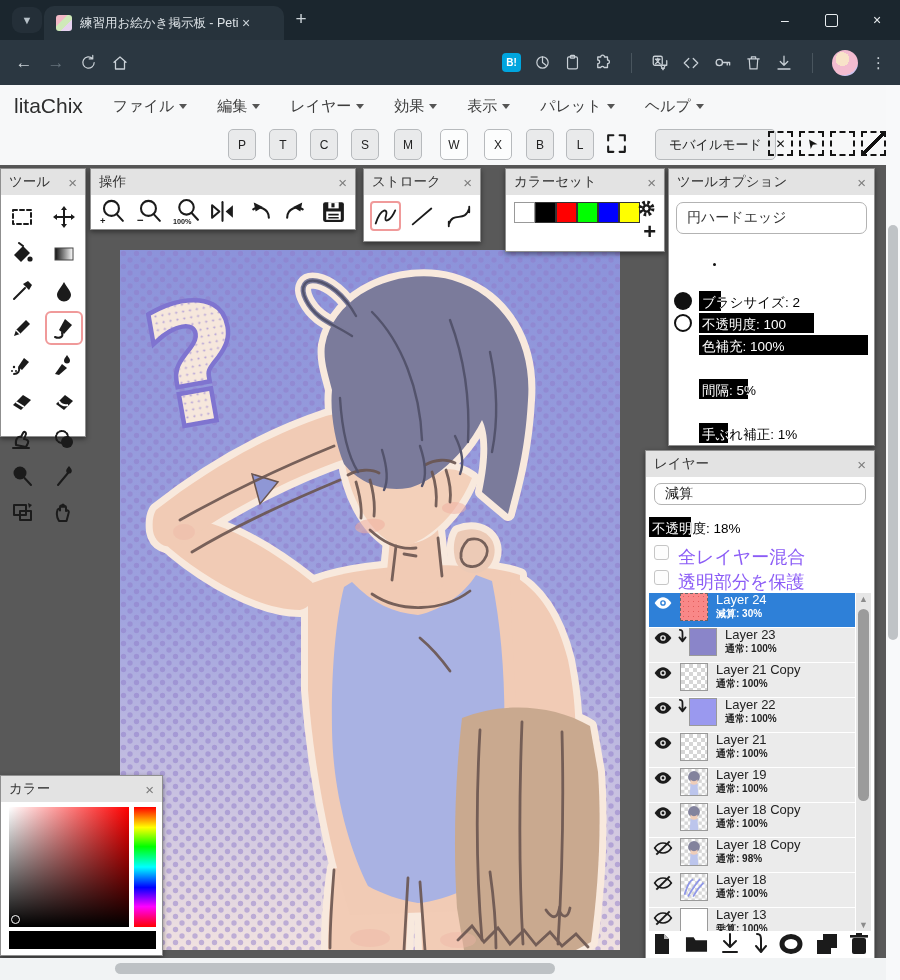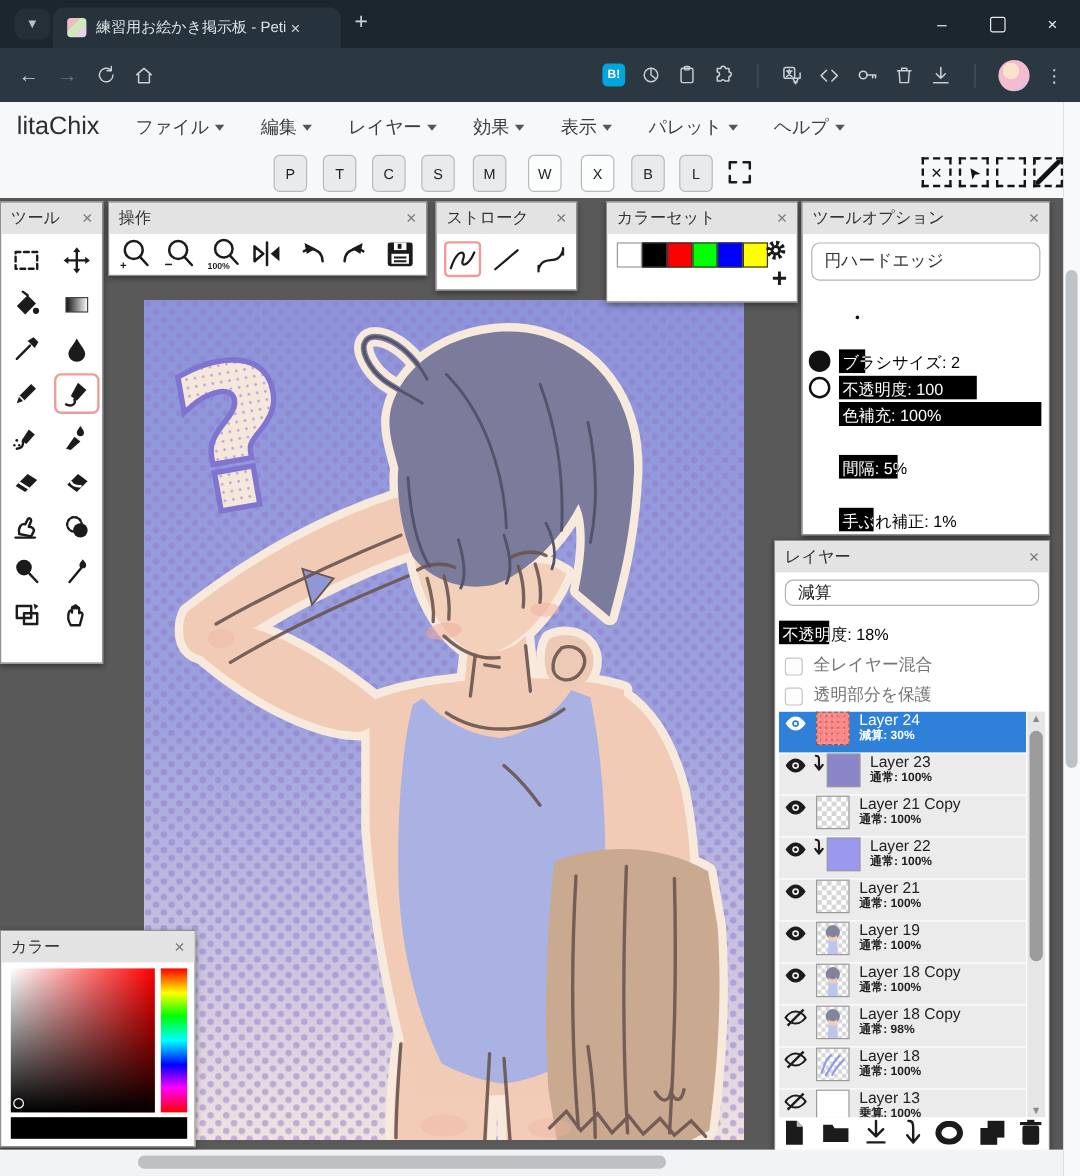--- a/index.html
+++ b/index.html
@@ -69,21 +69,21 @@
   .scirc{width:18px;height:18px;border-radius:50%;box-sizing:border-box;margin-left:5px;flex:0 0 18px}
   .scirc.f{background:#111}.scirc.o{border:2px solid #111;background:#fff}.scirc.n{visibility:hidden}
   .sbar{position:relative;height:20px;flex:1;margin:0 6px 0 7px;background:#fff;overflow:hidden;font-size:13.5px}
   .stxt{position:absolute;left:3px;top:2.5px;white-space:nowrap;color:#000}
   .sfill{position:absolute;left:0;top:0;bottom:0;background:#000;overflow:hidden}
   .sfill .stxt{color:#fff}
   
   .blendsel{position:absolute;left:8px;top:32px;width:212px;height:22px;border:1px solid #b3b3b3;border-radius:7px;
     font-size:14px;color:#222;display:flex;align-items:center;padding:0 10px;box-sizing:border-box}
   .lop{position:absolute;left:3px;top:66px;right:3px}
-  .chk{position:absolute;left:8px;display:flex;align-items:flex-end;gap:9px;font-size:14px;color:#737373}
+  .chk{position:absolute;left:8px;display:flex;align-items:flex-start;gap:9px;font-size:18px;color:#8b5cf6}
   .chk .box{width:15px;height:15px;border:1.5px solid #c6c6c6;border-radius:3px;background:#fdfdfd;box-sizing:border-box}
   .lrows{position:absolute;left:3px;top:142px;width:206px;height:338px;overflow:hidden}
   .lrow{height:34px;margin-bottom:1px;background:#ebebeb;display:flex;align-items:flex-start;color:#222}
   .lrow.sel{background:#2e80d8;color:#fff}
   .leye{width:27px;display:flex;justify-content:center;flex:0 0 27px}
   .lclip{width:13px;flex:0 0 13px;display:flex;justify-content:center}
   .noclip{width:4px;flex:0 0 4px}
   .th{width:28px;height:28px;border:1px solid #9a9a9a;box-sizing:border-box;flex:0 0 28px;display:block}
   .t-noise{background-color:#f98888;background-image:radial-gradient(circle,#ffd9d9 22%,transparent 24%),radial-gradient(circle,#e25b5b 26%,transparent 28%);background-size:4px 4px,5px 5px;border-style:dashed;border-color:#666}
   .lmeta{margin-left:8px;line-height:1.15}
@@ -262,20 +262,21 @@
     <span class="kbtn" style="left:394px">M</span>
     <span class="kbtn lite" style="left:440px">W</span>
     <span class="kbtn lite" style="left:484px">X</span>
     <span class="kbtn" style="left:526px">B</span>
     <span class="kbtn" style="left:566px">L</span>
     <span style="position:absolute;left:604px;top:4px">
       <svg width="25" height="25" viewBox="0 0 24 24">
           <path class="ic" stroke-width="3" d="M4,9 V4 h5 M15,4 h5 v5 M20,15 v5 h-5 M9,20 H4 v-5"></path>
         </svg>
     </span>
+    <span class="mbtn">モバイルモード</span>
     <span class="selico" style="left:768px">✕</span>
     <span class="selico" style="left:799px">
         <span style="display:inline-block;transform:rotate(-125deg);font-size:13px">➤</span>
       </span>
     <span class="selico" style="left:830px"></span>
     <span class="selico slash" style="left:861px"></span>
   </div>
 </div>
 
 <svg class="abs" style="left:120px;top:250px" width="500" height="700" viewBox="0 0 500 700">
@@ -371,21 +372,21 @@
     <path d="M214,620 C212,648 210,672 210,698 M370,622 C374,650 376,674 376,698"></path>
   </g>
   <g stroke="#53536c" stroke-width="2.4" fill="none" stroke-linecap="round">
     <path d="M252,62 C282,92 300,140 302,190 M330,70 C345,110 350,152 348,192 M370,102 C378,140 378,172 372,202"></path>
     <path d="M262,200 C268,220 268,232 264,240 M300,196 C306,214 306,228 302,236 M335,186 C342,200 344,214 340,224"></path>
     <path d="M220,148 C222,180 228,206 238,222"></path>
     <use href="#pAhoge" stroke-width="2.4"></use>
   </g>
 </svg>
 
-<div class="panel" style="left:0;top:168px;width:86px;height:385px">
+<div class="panel" style="left:0;top:168px;width:86px;height:269px">
   <div class="ph">
     <span>ツール</span>
       <span class="x">×</span>
   </div>
   <div class="toolgrid">
     <span class="tcell">
         <svg width="24" height="24" viewBox="0 0 24 24">
           <rect x="3" y="5" width="18" height="14" class="ic" stroke-dasharray="4 3"></rect>
         </svg>
       </span>

